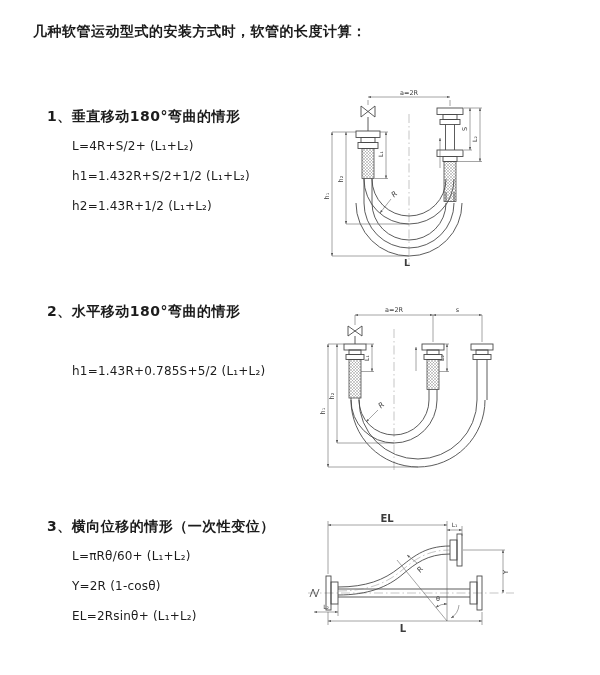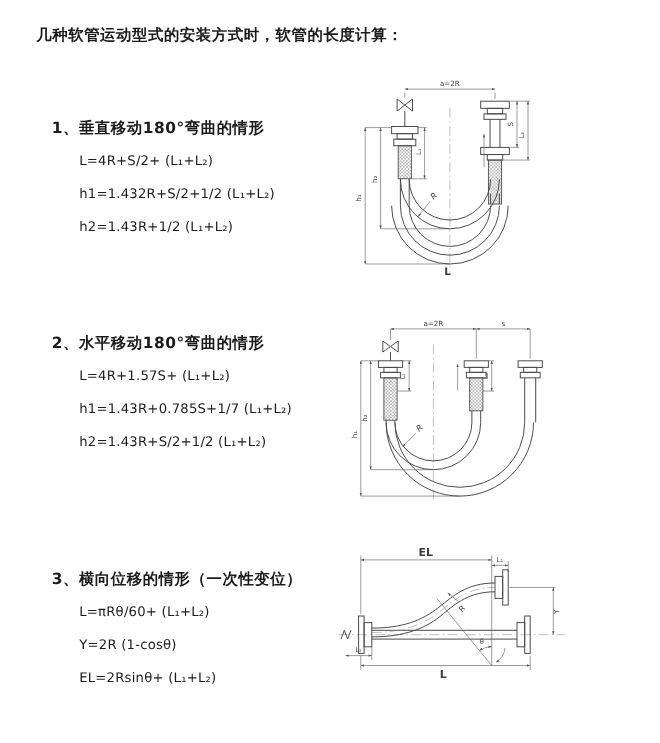--- a/index.html
+++ b/index.html
@@ -3,43 +3,41 @@
 <meta charset="utf-8">
 <style>
   html,body{margin:0;padding:0;}
   .page{
     position:relative;width:600px;height:675px;background:#ffffff;overflow:hidden;
     font-family:"DejaVu Sans","Liberation Sans",sans-serif;color:#1c1c1c;
   }
   .doc-title{position:absolute;left:33px;top:23px;font-size:14px;font-weight:bold;letter-spacing:.5px;}
   .sec-heading{position:absolute;left:47px;font-size:14px;font-weight:bold;letter-spacing:.5px;}
   .formula{position:absolute;left:72px;font-size:12px;letter-spacing:.2px;}
-  .diagram{position:absolute;}
+  .diagram{position:absolute;margin-top:16px;}
   svg text{fill:#3c3c3c;font-family:"DejaVu Sans","Liberation Sans",sans-serif;}
   svg .obj{stroke:#4a4a4a;stroke-width:.9;fill:none;}
   svg .dim{stroke:#5a5a5a;stroke-width:.55;fill:none;}
   svg .cl{stroke:#8a8a8a;stroke-width:.5;fill:none;stroke-dasharray:9 3 1.5 3;}
   svg .braid{stroke:#4a4a4a;stroke-width:.8;}
 </style>
 </head>
 <body>
 
 <div class="page">
 
   <div class="doc-title">几种软管运动型式的安装方式时，软管的长度计算：</div>
 
   <div class="sec-heading" style="top:108px">1、垂直移动180°弯曲的情形</div>
   <div class="formula" style="top:139px">L=4R+S/2+ (L₁+L₂)</div>
   <div class="formula" style="top:169px">h1=1.432R+S/2+1/2 (L₁+L₂)</div>
   <div class="formula" style="top:199px">h2=1.43R+1/2 (L₁+L₂)</div>
 
   <div class="sec-heading" style="top:303px">2、水平移动180°弯曲的情形</div>
-  <div class="formula" style="top:334px">L=4R+1.57S+ (L₁+L₂)</div>
-  <div class="formula" style="top:364px">h1=1.43R+0.785S+1/7 (L₁+L₂)</div>
-  <div class="formula" style="top:394px">h2=1.43R+S/2+1/2 (L₁+L₂)</div>
+  <div class="formula" style="top:364px">h1=1.43R+0.785S+5/2 (L₁+L₂)</div>
 
   <div class="sec-heading" style="top:518px">3、横向位移的情形（一次性变位）</div>
   <div class="formula" style="top:549px">L=πRθ/60+ (L₁+L₂)</div>
   <div class="formula" style="top:579px">Y=2R (1-cosθ)</div>
   <div class="formula" style="top:609px">EL=2Rsinθ+ (L₁+L₂)</div>
 
   <div class="diagram" style="left:310px;top:68px;width:200px;height:188px">
     <svg width="200" height="188" viewBox="0 0 200 188">
       <defs>
         <marker id="ar1" orient="auto-start-reverse" markerWidth="7" markerHeight="5" refX="5.5" refY="2">

